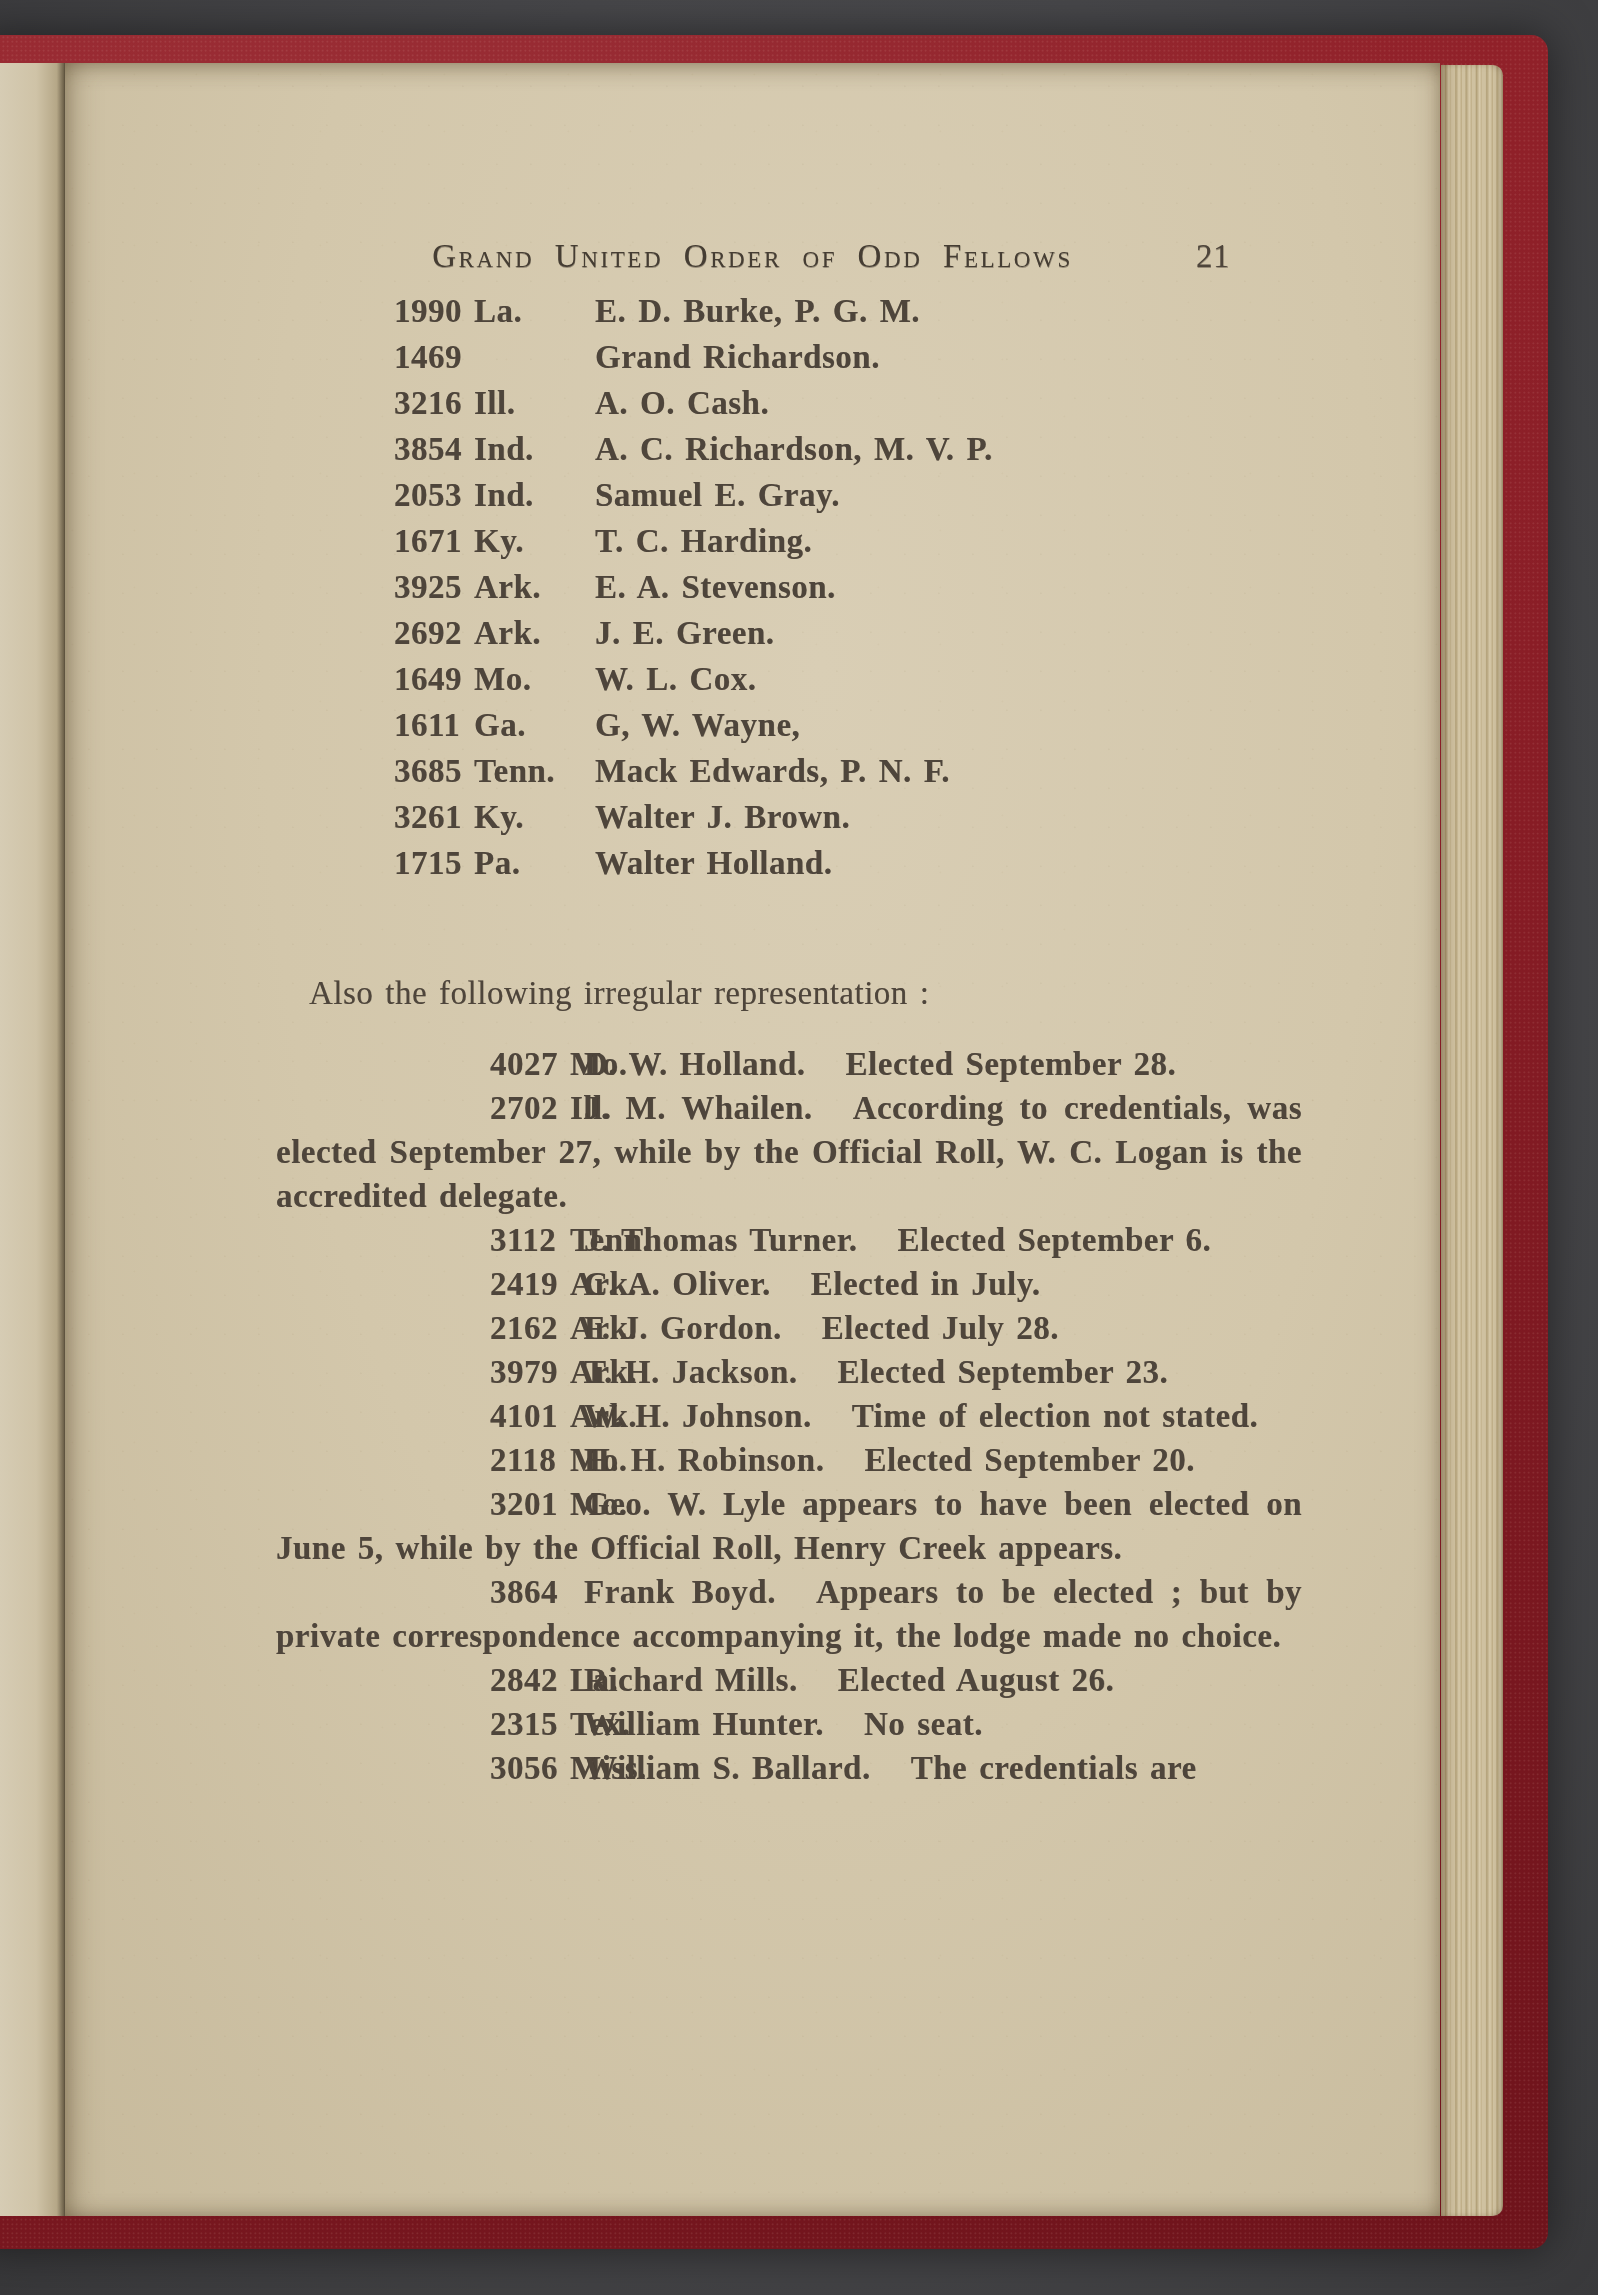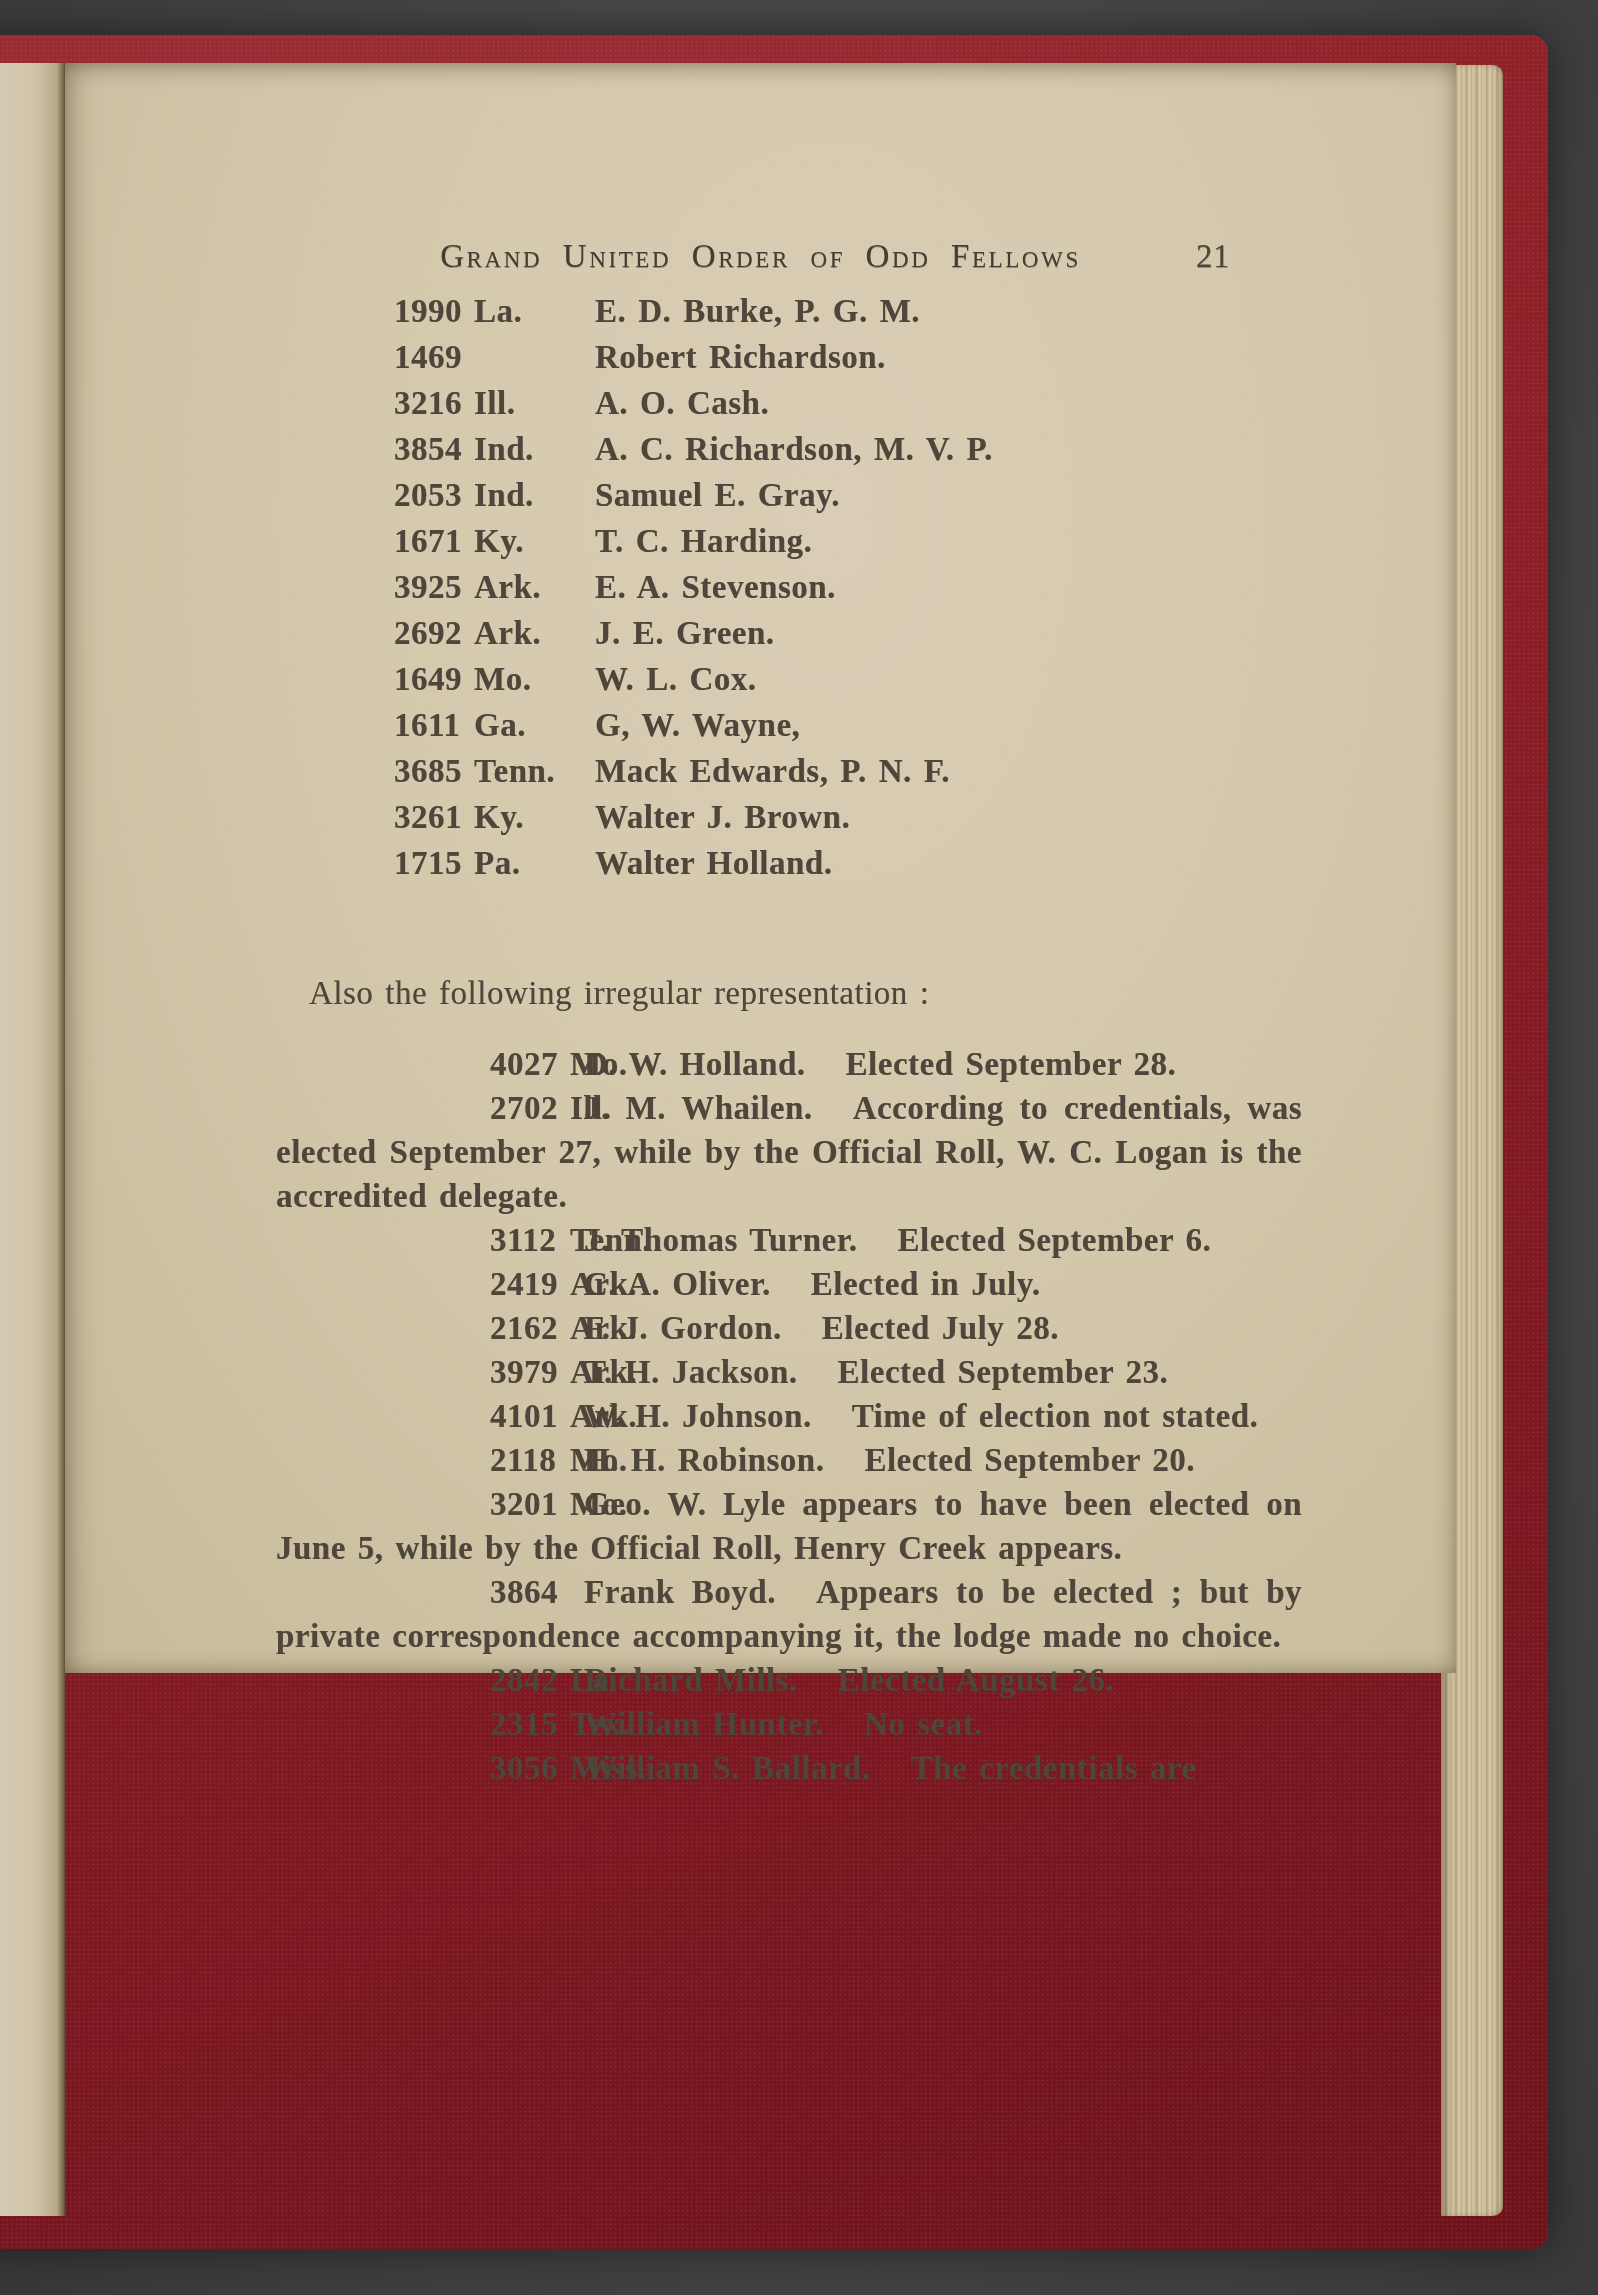--- a/index.html
+++ b/index.html
@@ -13,30 +13,30 @@
       radial-gradient(circle at 28% 18%, rgba(255,255,255,.06), transparent 55%),
       radial-gradient(rgba(236,195,185,.16) 0.6px, transparent 1.1px),
       linear-gradient(160deg,#96242c 0%, var(--cover) 42%, #6e131b 100%);
     background-size:auto,4.5px 4.5px,auto;
     box-shadow:0 0 45px rgba(0,0,0,.5);}
   .page-prev{position:absolute;left:26px;top:28px;width:66px;height:2153px;
     background:linear-gradient(90deg,#d6ccb4 0%,#cfc3a7 55%,#b5a787 86%,#6b5f48 97%,#3a3326 100%);}
   .fore-edge{position:absolute;left:1467px;top:30px;width:62px;height:2151px;border-radius:0 10.3px 10.3px 0;
     background:repeating-linear-gradient(90deg,#cfc1a0 0px,#cfc1a0 3.2px,#b2a078 4.5px,#d8cbac 7.7px,#bfae88 10.3px);
     box-shadow:inset 10.3px 0 10.3px -6.4px rgba(85,65,35,.55), inset -5.1px 0 7.7px -3.9px rgba(60,40,20,.45);}
-  .page{position:absolute;left:91px;top:28px;width:1375px;height:1610px;
+  .page{position:absolute;left:91px;top:28px;width:1375px;height:2153px;
     background:
       radial-gradient(circle at 12% 20%, rgba(140,110,70,.05) 0.6px, transparent 1.3px),
       radial-gradient(circle at 70% 60%, rgba(120,95,60,.06) 0.6px, transparent 1.3px),
       radial-gradient(ellipse at 55% 28%, #d9ceb5 0%, var(--page) 52%, #c7ba9c 100%);
     background-size:62px 57px,34px 39px,auto;
     box-shadow:inset 16.7px 0 31px -14px rgba(75,58,30,.5),
                inset 0 16.7px 26px -16.7px rgba(75,58,30,.45),
                inset -14px 0 22px -13px rgba(90,70,40,.4),
-               inset 0 -13px 22px -15.4px rgba(75,58,30,.35);padding-left:16px;}
+               inset 0 -13px 22px -15.4px rgba(75,58,30,.35);}
   .page *{color:var(--ink);}
   .header{position:absolute;top:175px;left:0;width:100%;text-align:center;
     font-size:33px;line-height:37px;font-variant:small-caps;letter-spacing:2.6px;word-spacing:9.7px;
     color:var(--header_ink);text-shadow:0.3px 0.5px 0.6px rgba(60,50,40,.4);}
   .header .title{color:var(--header_ink);}
   .pagenum{position:absolute;left:1131px;top:0;font-variant:normal;letter-spacing:0.6px;word-spacing:0;}
   .list-regular{position:absolute;left:329px;top:225px;font-size:33px;line-height:46px;
     letter-spacing:0.5px;word-spacing:3.2px;white-space:nowrap;text-shadow:0.3px 0.4px 0.5px rgba(60,50,40,.38);font-weight:bold;}
   .num{display:inline-block;width:80px;}
   .st{display:inline-block;width:121px;}
@@ -53,21 +53,21 @@
 
 <div class="book">
   <div class="page-prev"></div>
   <div class="fore-edge"></div>
   <div class="page">
 
     <div class="header"><span class="title">Grand United Order of Odd Fellows</span><span class="pagenum">21</span></div>
 
     <div class="list-regular">
       <div class="row"><span class="num">1990</span><span class="st">La.</span><span class="nm">E. D. Burke, P. G. M.</span></div>
-      <div class="row"><span class="num">1469</span><span class="st"></span><span class="nm">Robert Richardson.</span></div>
+      <div class="row"><span class="num">1469</span><span class="st"></span><span class="nm">Grand Richardson.</span></div>
       <div class="row"><span class="num">3216</span><span class="st">Ill.</span><span class="nm">A. O. Cash.</span></div>
       <div class="row"><span class="num">3854</span><span class="st">Ind.</span><span class="nm">A. C. Richardson, M. V. P.</span></div>
       <div class="row"><span class="num">2053</span><span class="st">Ind.</span><span class="nm">Samuel E. Gray.</span></div>
       <div class="row"><span class="num">1671</span><span class="st">Ky.</span><span class="nm">T. C. Harding.</span></div>
       <div class="row"><span class="num">3925</span><span class="st">Ark.</span><span class="nm">E. A. Stevenson.</span></div>
       <div class="row"><span class="num">2692</span><span class="st">Ark.</span><span class="nm">J. E. Green.</span></div>
       <div class="row"><span class="num">1649</span><span class="st">Mo.</span><span class="nm">W. L. Cox.</span></div>
       <div class="row"><span class="num">1611</span><span class="st">Ga.</span><span class="nm">G, W. Wayne,</span></div>
       <div class="row"><span class="num">3685</span><span class="st">Tenn.</span><span class="nm">Mack Edwards, P. N. F.</span></div>
       <div class="row"><span class="num">3261</span><span class="st">Ky.</span><span class="nm">Walter J. Brown.</span></div>

